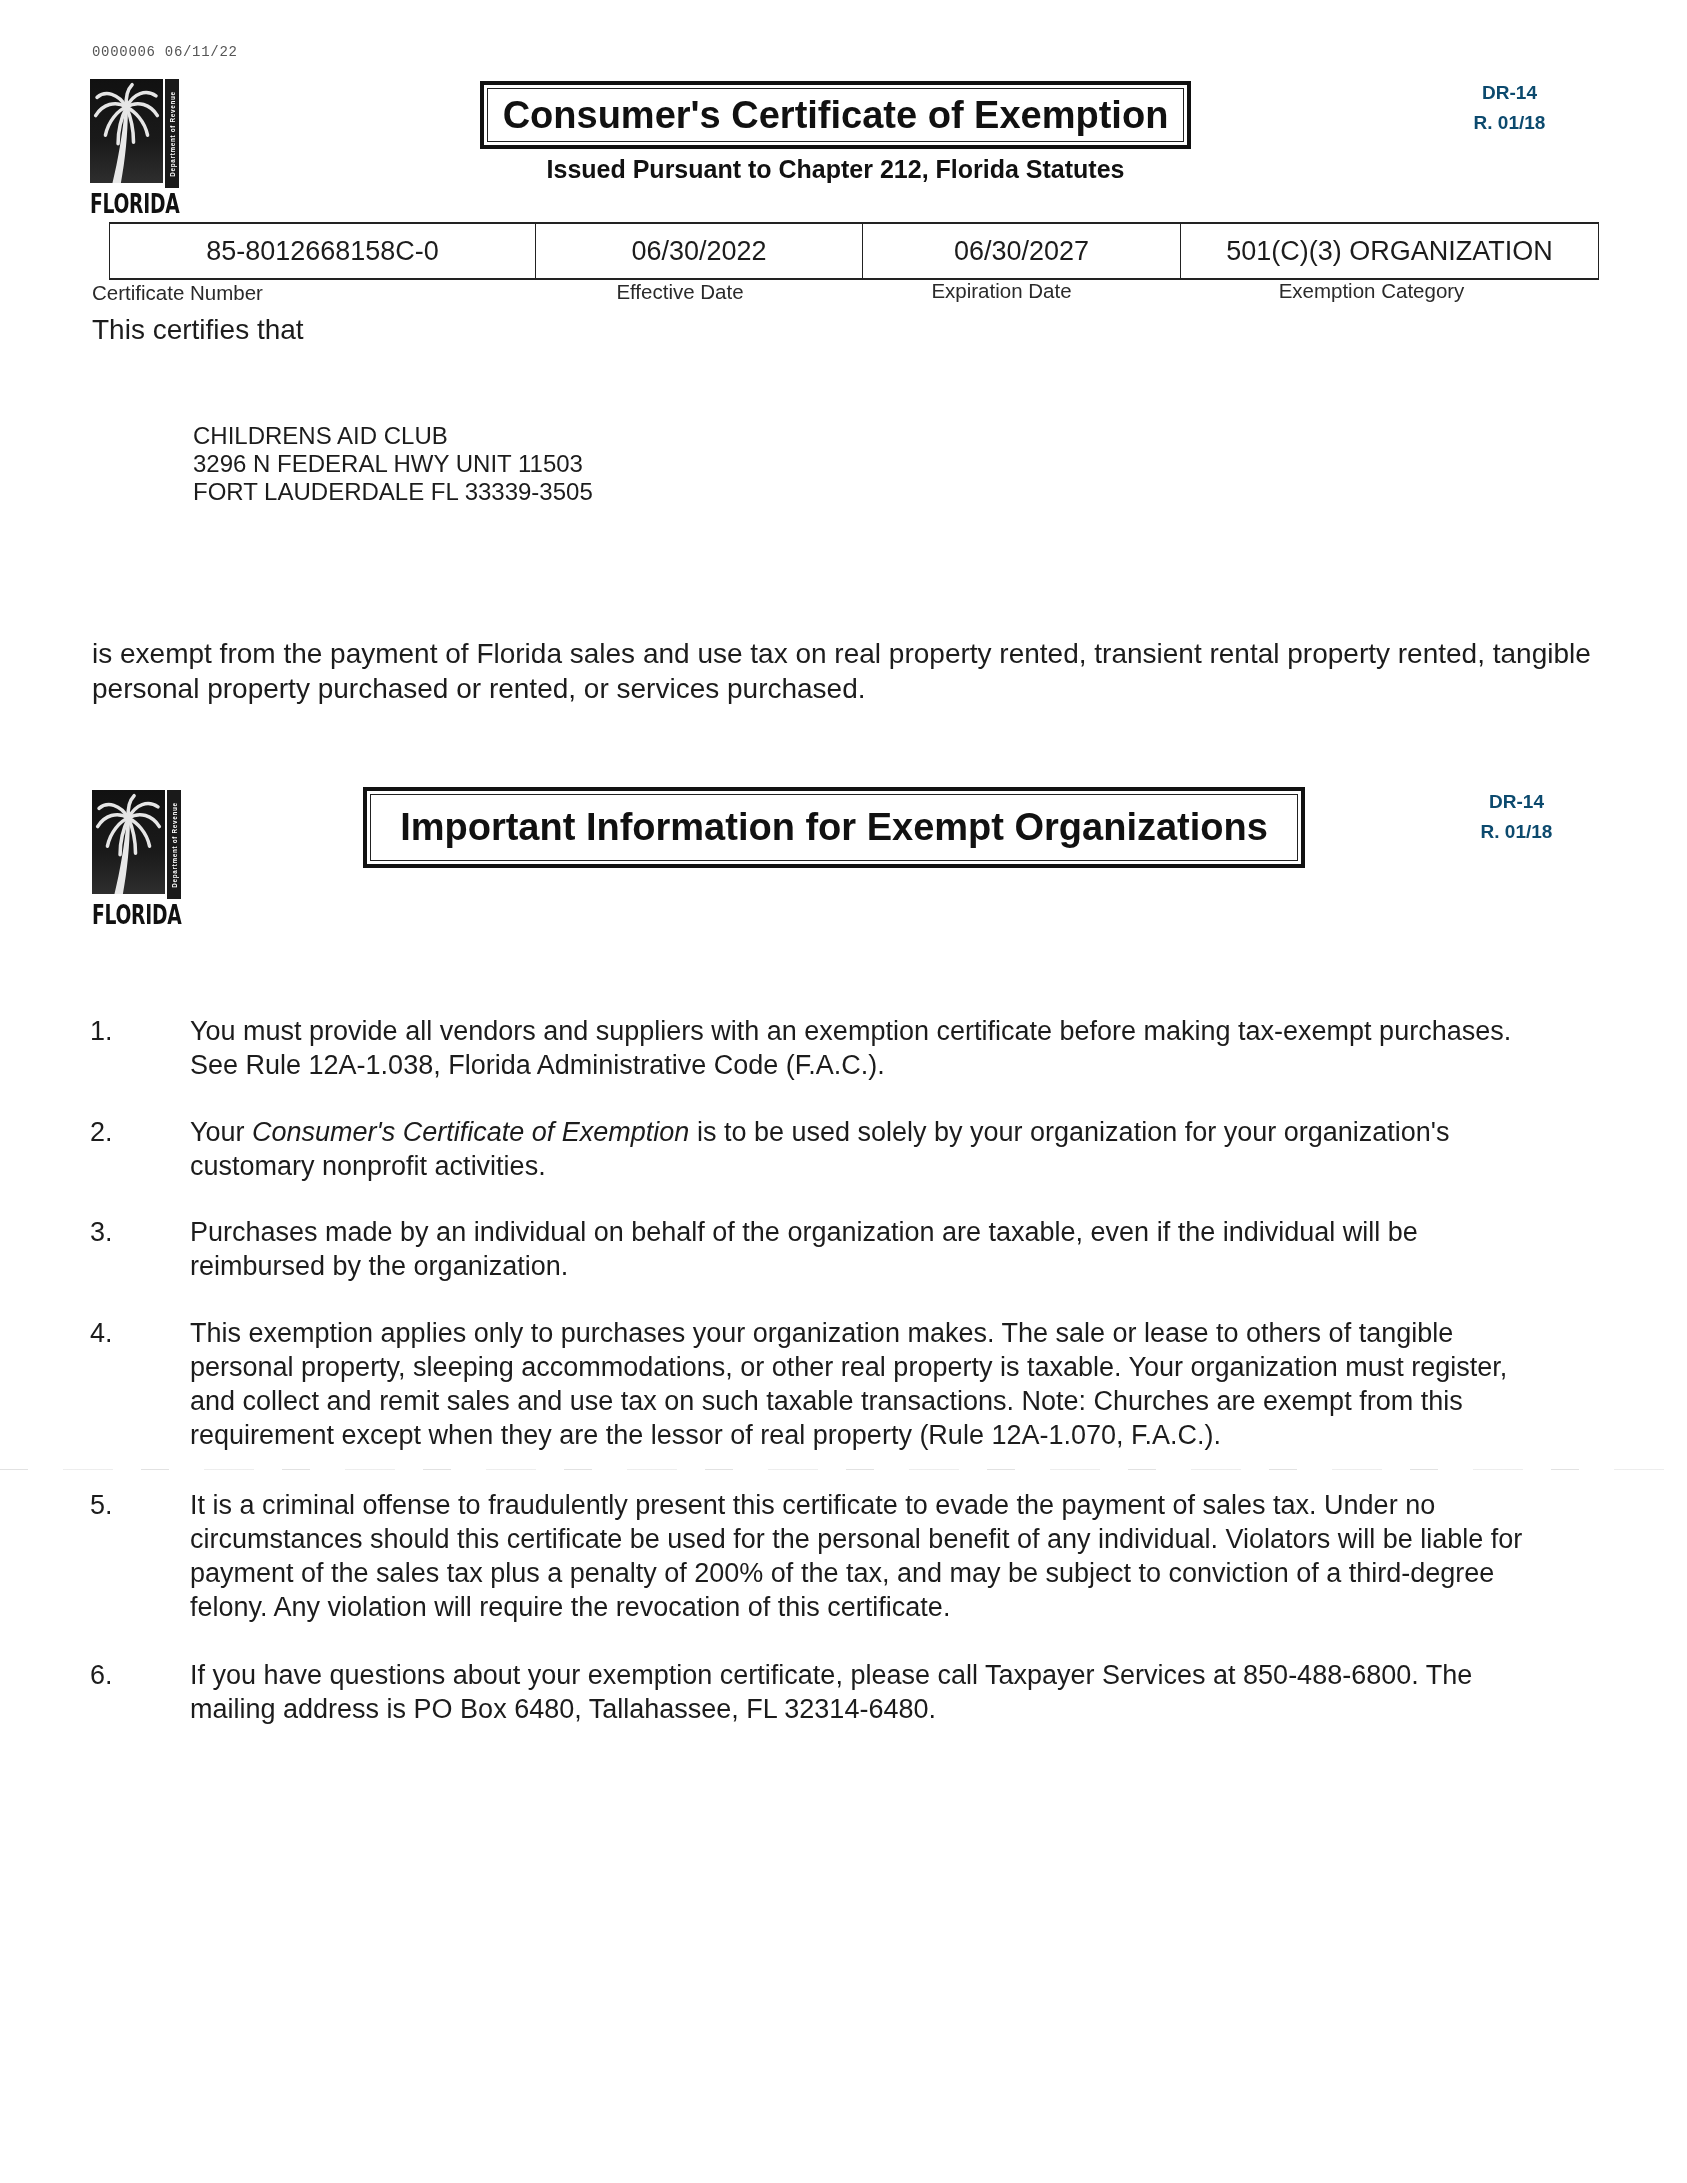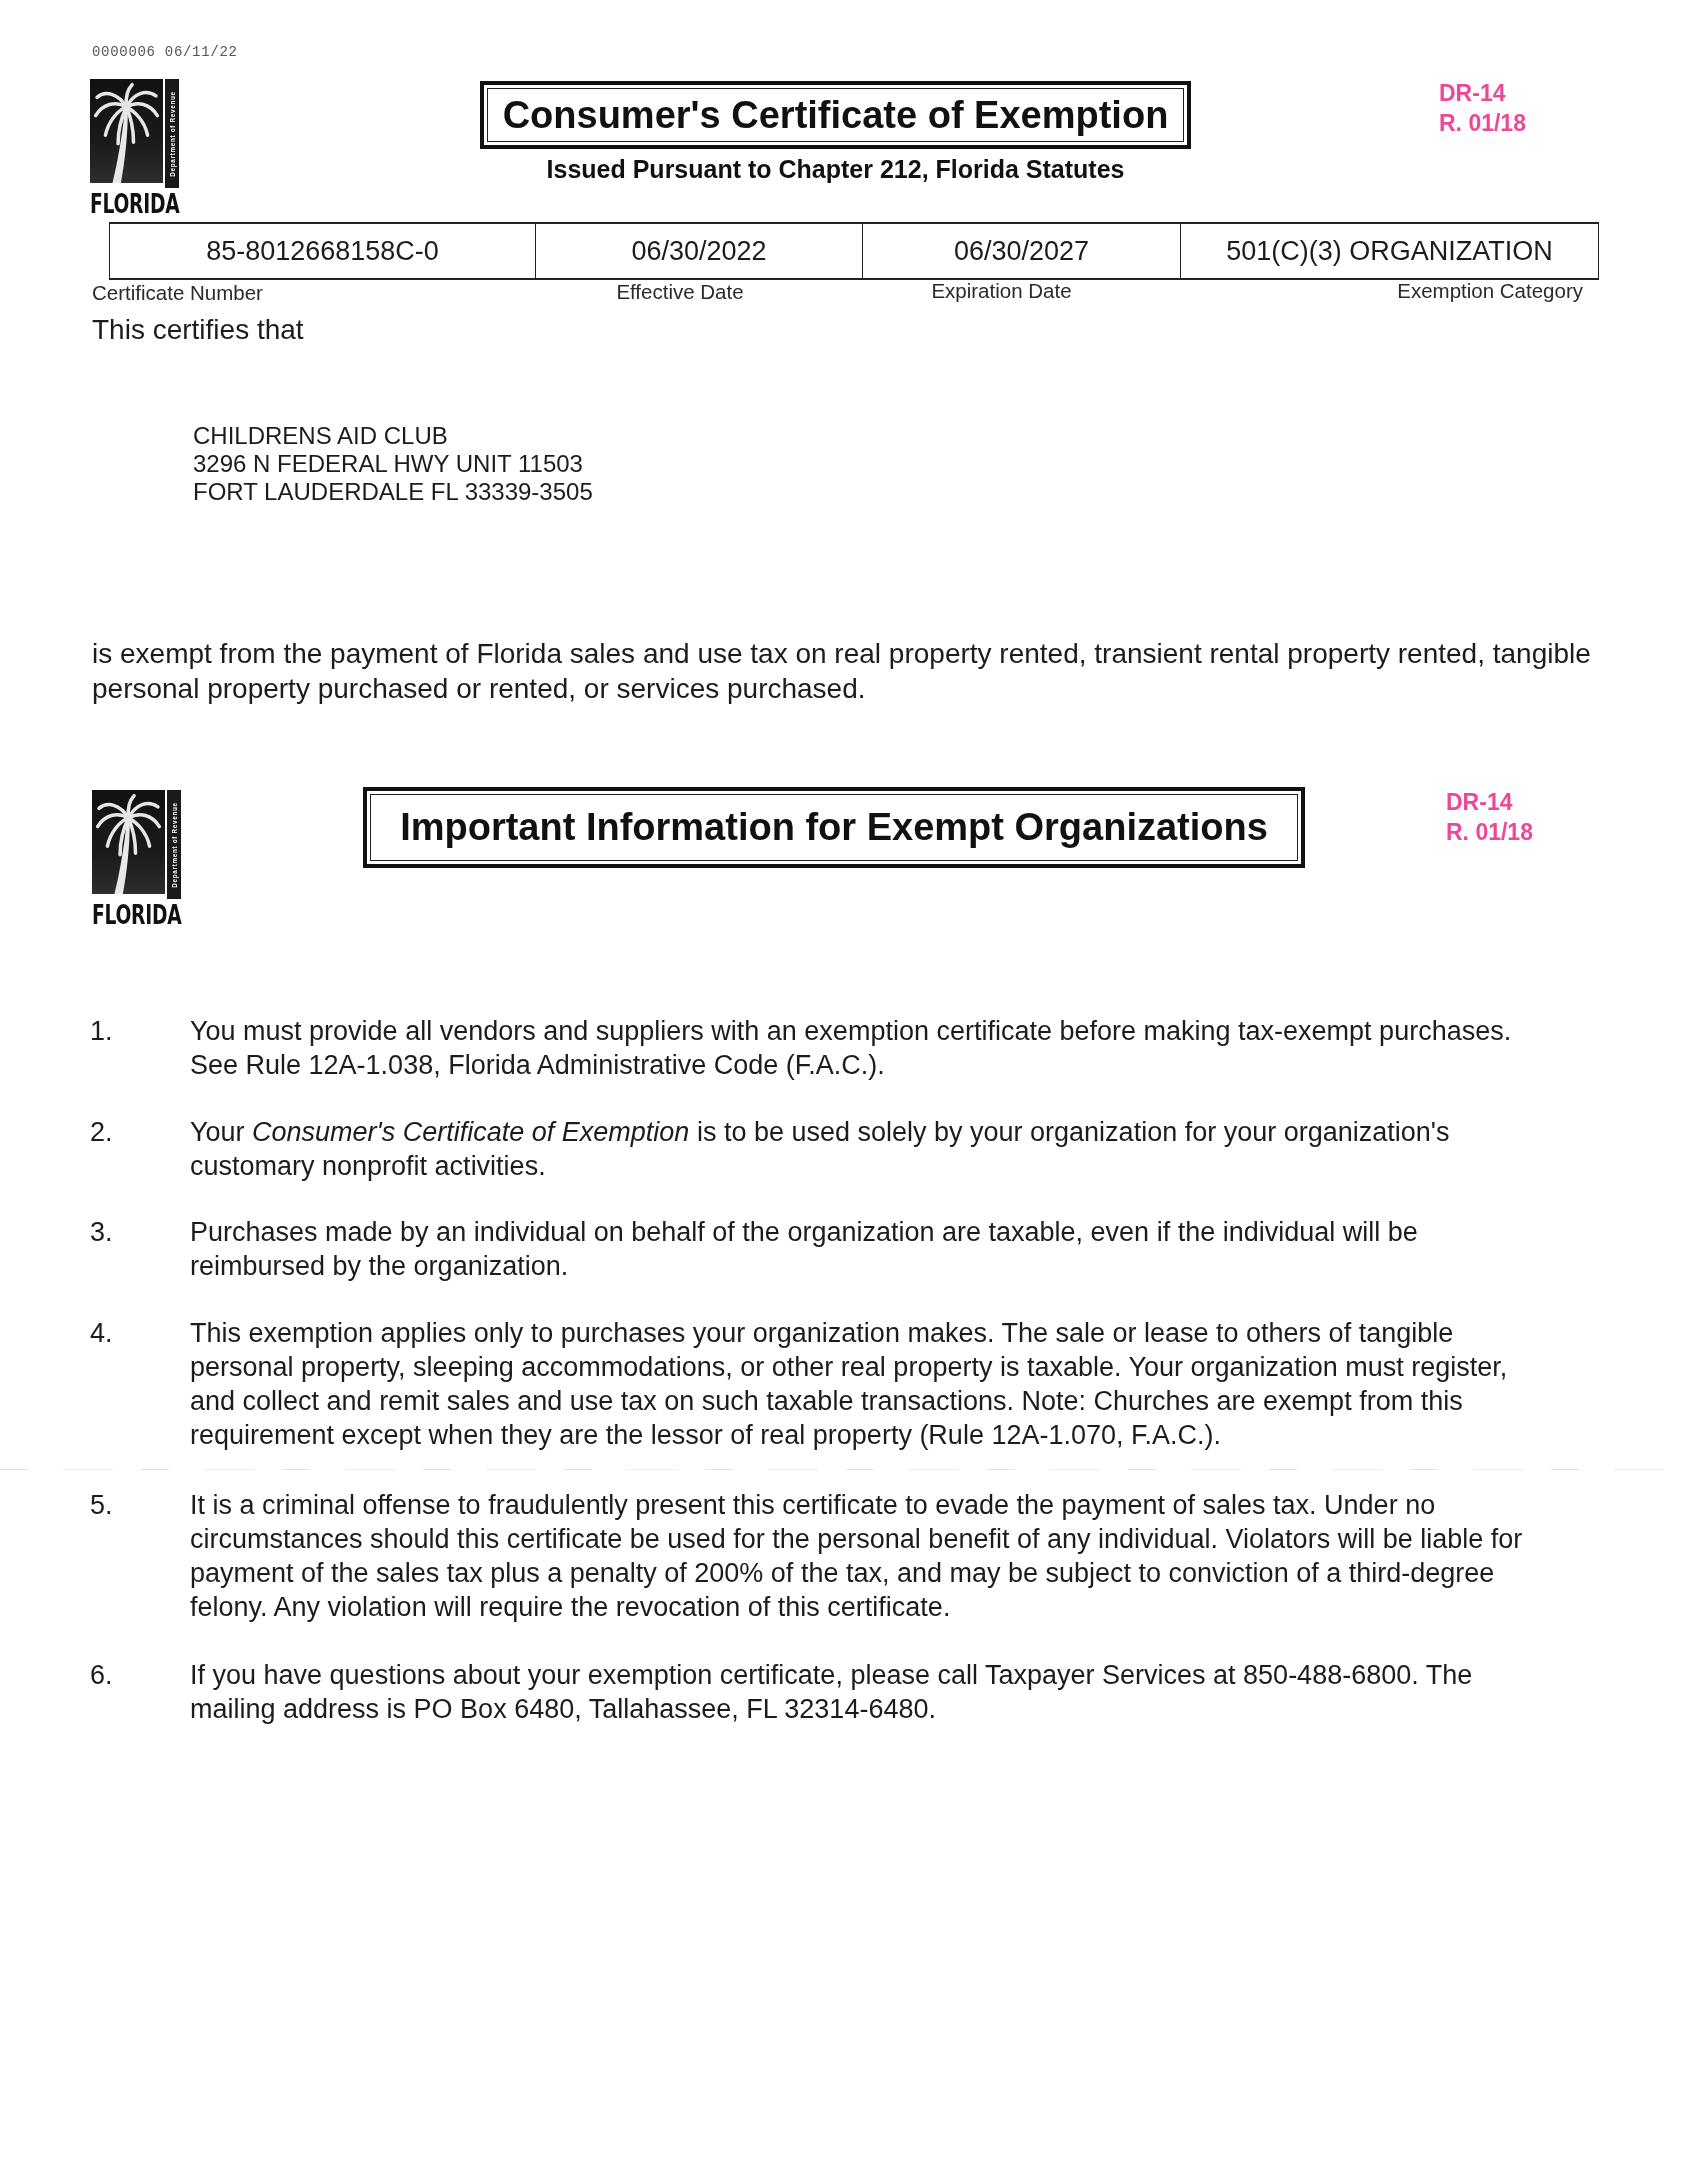--- a/index.html
+++ b/index.html
@@ -32,21 +32,21 @@
     }
     .title-box {
       border: 4.2px solid #111; padding: 2.8px; background: #fff;
     }
     .title-inner {
       border: 1.4px solid #222; height: 100%; box-sizing: border-box;
       display: flex; align-items: center; justify-content: center;
       font-weight: bold; color: #111;
     }
     .form-id {
-      text-align: left; font-weight: bold; font-size: 23px; line-height: 30px; color: #ec4899;
+      text-align: center; font-weight: bold; font-size: 19px; line-height: 30px; color: #0c4a6e;
     }
     .subtitle { font-weight: bold; font-size: 25px; color: #111; text-align: center; }
     table.cert {
       position: absolute; left: 109px; top: 222px; width: 1490px;
       border-collapse: collapse; height: 58px;
     }
     table.cert td {
       border: 1.4px solid #222; text-align: center; font-size: 27px; color: #1c1c1c;
       padding: 0;
     }
@@ -107,21 +107,21 @@
     <td style="width:425px;">85-8012668158C-0</td>
     <td style="width:326px;">06/30/2022</td>
     <td style="width:317px;">06/30/2027</td>
     <td>501(C)(3) ORGANIZATION</td>
   </tr>
 </tbody>
   </table>
 <div class="abs cap" style="left:92px; top:281px;">Certificate Number</div>
 <div class="abs cap" style="left:517px; top:280px; width:326px; text-align:center;">Effective Date</div>
 <div class="abs cap" style="left:843px; top:279px; width:317px; text-align:center;">Expiration Date</div>
-<div class="abs cap" style="left:1160px; top:279px; width:423px; text-align:right;">Exemption Category</div>
+<div class="abs cap" style="left:1160px; top:279px; width:423px; text-align:center;">Exemption Category</div>
 
 <div class="abs body-text" style="left:92px; top:312px;">This certifies that</div>
 
 <div class="abs addr" style="left:193px; top:422px;">
   <div>CHILDRENS AID CLUB</div>
   <div>3296 N FEDERAL HWY UNIT 11503</div>
   <div>FORT LAUDERDALE FL 33339-3505</div>
 </div>
 
 <div class="abs body-text" style="left:92px; top:636px; width:1538px;">

